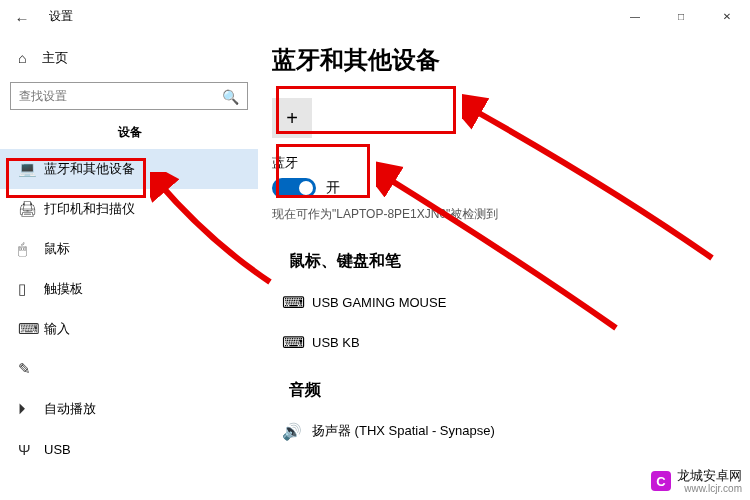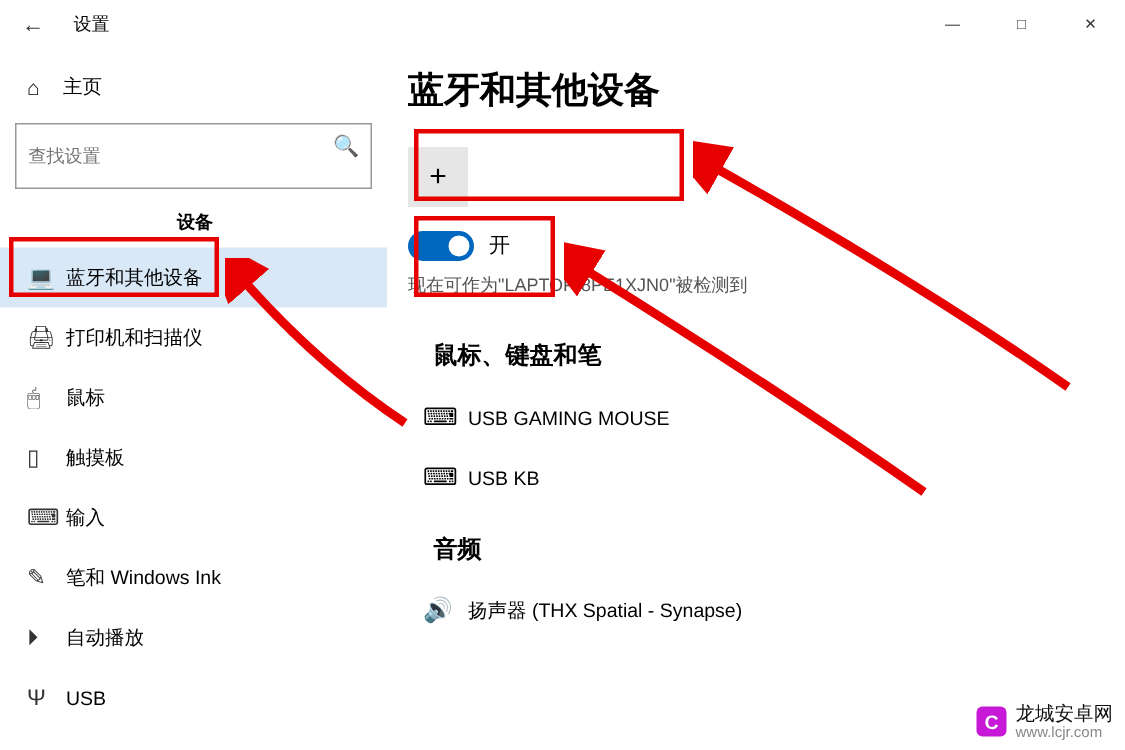--- a/index.html
+++ b/index.html
@@ -8,21 +8,21 @@
   .titlebar { display: flex; align-items: center; height: 32px; padding: 0 8px; }
   .titlebar .back { width: 28px; text-align: center; font-size: 15px; color: #333; cursor: pointer; }
   .titlebar .title { font-size: 12px; margin-left: 13px; }
   .winbtns { position: absolute; right: 0; top: 0; display: flex; }
   .winbtn { width: 46px; height: 32px; display: flex; align-items: center; justify-content: center; font-size: 10px; color: #333; }
   .body { display: flex; height: calc(500px - 32px); }
   .sidebar { width: 258px; padding: 8px 10px 0 10px; }
   .home-row { display: flex; align-items: center; height: 36px; padding-left: 8px; font-size: 13px; cursor: pointer; }
   .home-row .icon { width: 24px; font-size: 14px; }
   .search { position: relative; margin: 6px 0 14px 0; }
-  .search input { width: 100%; height: 44px; border: 1px solid #999; padding: 0 32px 0 8px; font-size: 12px; background: #fff; }
+  .search input { width: 100%; height: 28px; border: 1px solid #999; padding: 0 32px 0 8px; font-size: 12px; background: #fff; }
   .search .mag { position: absolute; right: 8px; top: 7px; font-size: 14px; color: #333; pointer-events: none; }
   .section-label { font-size: 12px; font-weight: 600; padding: 0 0 8px 2px; text-align: center; }
   .nav { list-style: none; margin: 0 -10px; }
   .nav li { display: flex; align-items: center; height: 40px; padding-left: 18px; font-size: 13px; cursor: pointer; }
   .nav li.selected { background: #d9e8f7; }
   .nav li .icon { width: 26px; text-align: left; font-size: 15px; color: #333; }
   .content { flex: 1; padding: 12px 28px 0 14px; overflow: hidden; }
   .content h1 { font-size: 24px; font-weight: 600; margin-bottom: 22px; }
   .add-row { display: flex; align-items: center; margin-bottom: 16px; cursor: pointer; }
   .add-btn { width: 40px; height: 40px; background: #e6e6e6; display: flex; align-items: center; justify-content: center; font-size: 20px; font-weight: 300; margin-right: 12px; }
@@ -33,21 +33,21 @@
   .toggle-row { display: flex; align-items: center; gap: 10px; font-size: 14px; margin-bottom: 8px; }
   .discover { font-size: 12px; color: #555; margin-bottom: 28px; }
   .subhead { font-size: 16px; font-weight: 600; margin-bottom: 10px; margin-left: 17px; }
   .device { display: flex; align-items: center; height: 40px; font-size: 13px; padding-left: 10px; }
   .device .icon { width: 30px; font-size: 16px; }
   
   .box { position: absolute; border: 3px solid #e60000; background: transparent; pointer-events: none; }
   .arrow { position: absolute; pointer-events: none; }
   .watermark { position: absolute; right: 8px; bottom: 6px; display: flex; align-items: center; gap: 6px; font-size: 12px; }
   .watermark .logo { width: 20px; height: 20px; border-radius: 4px; background: #c618d6; display:flex; align-items:center; justify-content:center; color:#fff; font-weight:bold; font-size:13px;}
-  .watermark .lines { line-height: 1.1; }
+  .watermark .lines { line-height: 1.1; text-align: right; }
   .watermark .l1 { font-size: 13px; color:#111; }
   .watermark .l2 { font-size: 10px; color: #888; }
 </style>
 </head>
 <body>
 
 <div class="window">
   <div class="titlebar">
     <div class="back">←</div>
     <div class="title">设置</div>
@@ -85,40 +85,40 @@
         <li>
           <span class="icon">▯</span>
           <span>触摸板</span>
         </li>
         <li>
           <span class="icon">⌨</span>
           <span>输入</span>
         </li>
         <li>
           <span class="icon">✎</span>
-          <span>笔和 Windows Ink</span>
         </li>
         <li>
           <span class="icon">⏵</span>
           <span>自动播放</span>
         </li>
         <li>
           <span class="icon">Ψ</span>
           <span>USB</span>
         </li>
       </ul>
     </div>
 
     <div class="content">
       <h1>蓝牙和其他设备</h1>
 
       <div class="add-row">
         <div class="add-btn">+</div>
       </div>
 
+      <div class="bt-label">蓝牙</div>
       <div class="toggle-row">
         <div class="toggle">
             <div class="knob"></div>
           </div>
         <span>开</span>
       </div>
       <div class="discover">现在可作为"LAPTOP-8PE1XJN0"被检测到</div>
 
       <div class="subhead">鼠标、键盘和笔</div>
       <div class="device">

